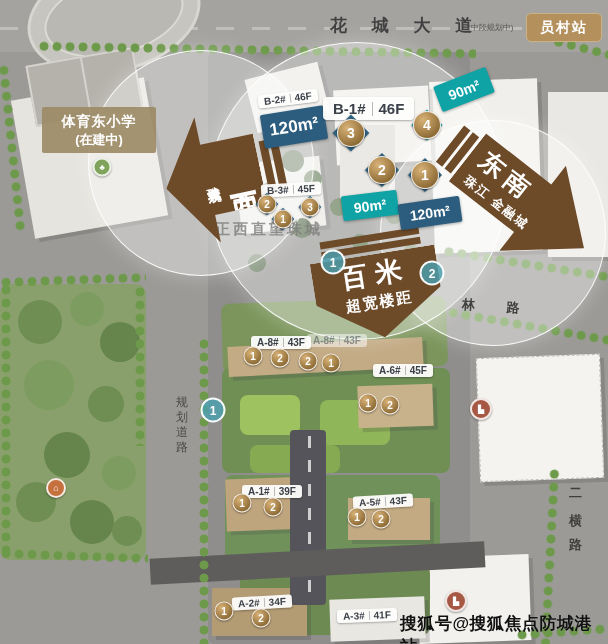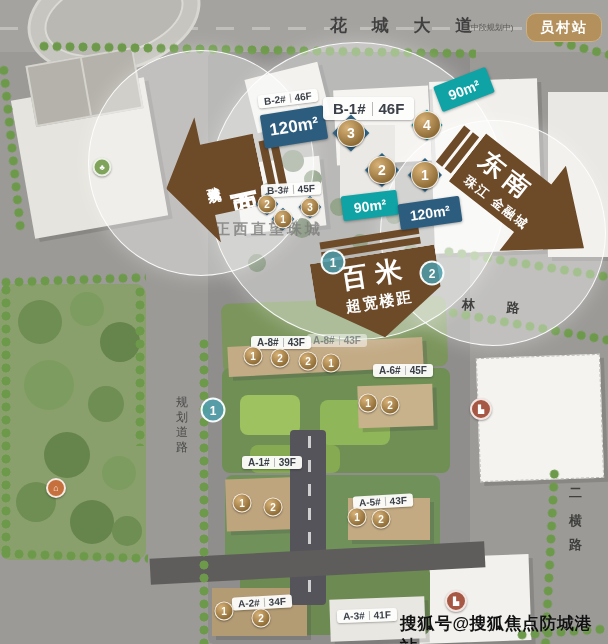--- a/index.html
+++ b/index.html
@@ -219,21 +219,21 @@
   <div class="bl dim" style="left:307px;top:334px;">
     <span>A-8#</span>
       <i class="sep"></i>
       <span>43F</span>
   </div>
   <div class="bl" style="left:365px;top:364px;margin-left:8px;">
     <span>A-6#</span>
       <i class="sep"></i>
       <span>45F</span>
   </div>
-  <div class="bl" style="left:242px;top:456px;">
+  <div class="bl" style="left:242px;top:485px;">
     <span>A-1#</span>
       <i class="sep"></i>
       <span>39F</span>
   </div>
   <div class="bl" style="left:353px;top:495px;transform:rotate(-3deg);">
     <span>A-5#</span>
       <i class="sep"></i>
       <span>43F</span>
   </div>
   <div class="bl" style="left:232px;top:596px;transform:rotate(-3deg);">
@@ -280,20 +280,24 @@
   <span class="mk tealc d21" style="left:432px;top:273px;">2</span>
   <span class="mk tealc d21" style="left:213px;top:410px;">1</span>
 
   <span class="poi" style="left:481px;top:409px;width:18px;height:18px;background:#a65844;font-size:8px;">▙</span>
   <span class="poi" style="left:456px;top:601px;width:18px;height:18px;background:#a65844;font-size:8px;">▙</span>
   <span class="poi" style="left:56px;top:488px;width:16px;height:16px;background:#c6713d;font-size:9px;">⌂</span>
   <span class="poi" style="left:102px;top:167px;width:15px;height:15px;background:#7fa35b;font-size:8px;">♣</span>
 
   <div class="roadname" style="left:330px;top:14px;font-size:17px;letter-spacing:10px;color:#404040;">花 城 大 道</div>
   <div class="note" style="left:468px;top:22px;font-size:8px;">(中段规划中)</div>
-  <div class="badge" style="left:526px;top:13px;width:74px;height:27px;background:#b3905c;border:1px solid #cbb184;border-radius:10px;font-size:14px;letter-spacing:2px;">员村站</div>
+  <div class="badge" style="left:526px;top:13px;width:74px;height:27px;background:#b3905c;border:1px solid #cbb184;border-radius:5px;font-size:14px;letter-spacing:2px;">员村站</div>
+  <div class="badge" style="left:42px;top:107px;width:114px;height:46px;background:rgba(156,139,102,.92);border-radius:2px;flex-direction:column;line-height:1.35;">
+    <span style="font-size:14px;letter-spacing:1px;">体育东小学</span>
+    <span style="font-size:13px;">(在建中)</span>
+  </div>
   <div class="roadname" style="left:462px;top:298px;font-size:13px;letter-spacing:14px;color:#3f3f3d;transform:rotate(4deg);">林 路</div>
   <div class="roadname" style="left:566px;top:478px;font-size:13px;color:#3f3f3d;writing-mode:vertical-rl;letter-spacing:25px;">二横路</div>
   <div class="roadname" style="left:173px;top:386px;font-size:12px;color:#4a4a48;writing-mode:vertical-rl;letter-spacing:15px;font-weight:400;">规划道路</div>
 
   <div class="wm" style="left:400px;top:612px;">搜狐号@搜狐焦点防城港站</div>
 
 </div>
 
 </body></html>

